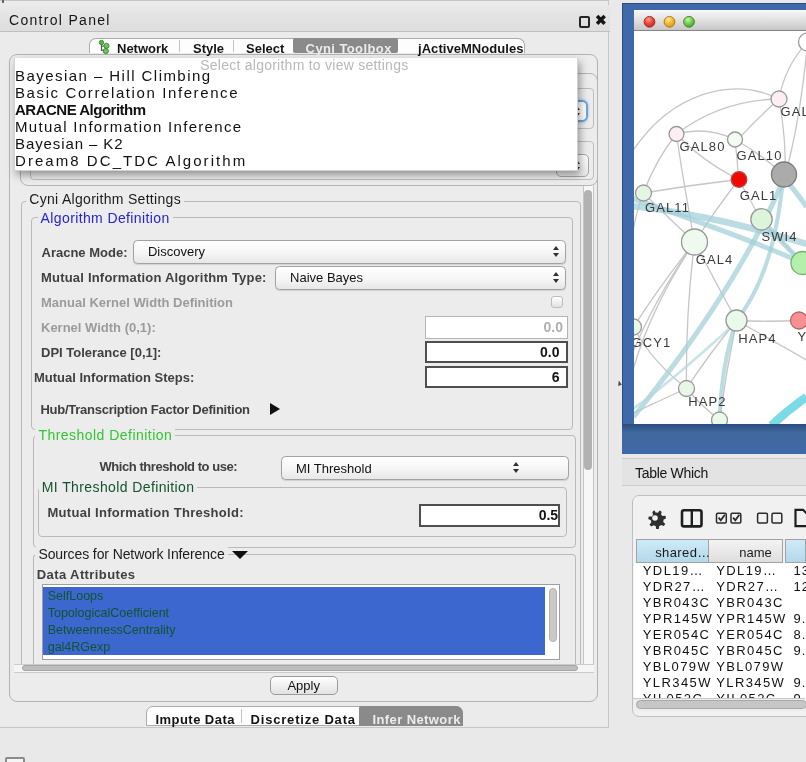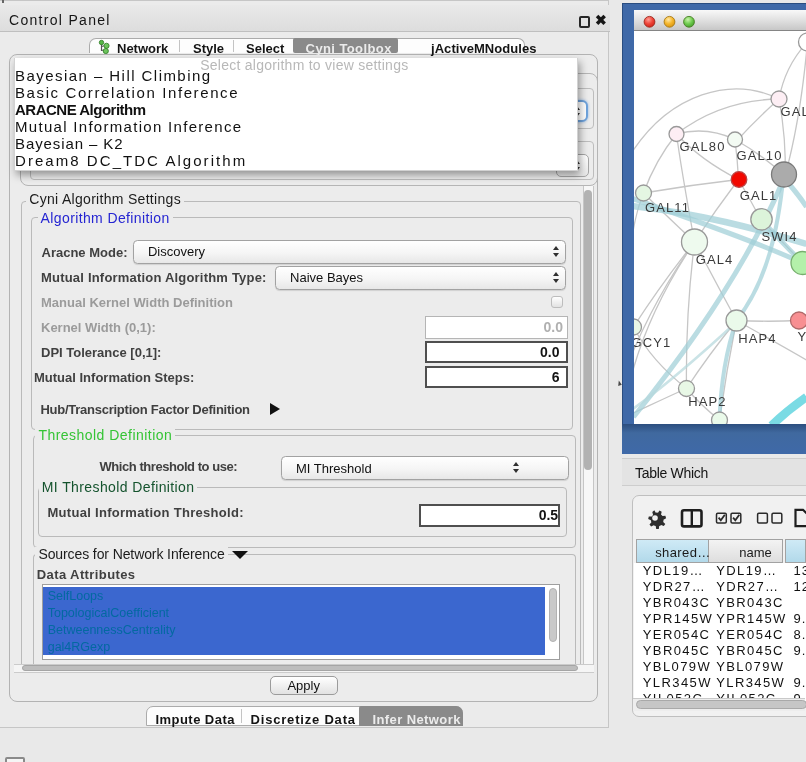--- a/index.html
+++ b/index.html
@@ -36,21 +36,21 @@
 <svg class="abs" style="left:97px;top:38.5px;" width="14" height="15" viewBox="0 0 14 15">
   <path d="M4.5 4 L4.5 12 M4.5 7.5 L8.5 6.5 M4.5 11 L8 11.5" stroke="#555" stroke-width="1.2" fill="none"></path>
   <circle cx="4.5" cy="3.5" r="2.2" fill="#57b847" stroke="#2c7a22" stroke-width="0.8"></circle>
   <circle cx="9.5" cy="6.8" r="2.6" fill="#6cc45c" stroke="#2c7a22" stroke-width="0.8"></circle>
   <circle cx="8.8" cy="12" r="2.6" fill="#6cc45c" stroke="#2c7a22" stroke-width="0.8"></circle>
 </svg>
 <div class="tabtxt" style="left:117px;top:42px;">Network</div>
 <div class="tabtxt" style="left:193px;top:42px;">Style</div>
 <div class="tabtxt" style="left:246px;top:42px;">Select</div>
 <div class="tabtxt" style="left:305.6px;top:42px;color:#ececec;letter-spacing:0.4px;">Cyni Toolbox</div>
-<div class="tabtxt" style="left:431px;top:42px;letter-spacing:0.05px;">jActiveMNodules</div>
+<div class="tabtxt" style="left:418px;top:42px;letter-spacing:0.05px;">jActiveMNodules</div>
 
 <div class="abs" style="left:19.6px;top:73px;width:578.9px;height:112.6px;border:1px solid #b5b5b5;border-radius:8px;box-sizing:border-box;"></div>
 <div class="abs" style="left:30px;top:88px;width:564px;height:41px;border:1px solid #bdbdbd;border-radius:4px;box-sizing:border-box;"></div>
 <div class="abs" style="left:30px;top:141px;width:564px;height:39px;border:1px solid #bdbdbd;border-radius:4px;box-sizing:border-box;"></div>
 <div class="abs" style="left:556px;top:99.5px;width:32px;height:22.5px;background:#fff;border:2.5px solid #6fa3dc;border-radius:6px;box-sizing:border-box;box-shadow:0 0 3px #8ab4e4;"></div>
 <div class="abs" style="left:556px;top:154px;width:32.5px;height:22.5px;background:linear-gradient(#ffffff,#e7e7e7);border:1px solid #a6a6a6;border-radius:5px;box-sizing:border-box;"></div>
 <div class="arrs" style="left:574px;top:105.5px;">
     <span class="up"></span>
     <span class="dn"></span>
   </div>
@@ -117,21 +117,21 @@
 <div class="lbl" style="left:47.4px;top:506px;letter-spacing:0.3px;">Mutual Information Threshold:</div>
 <div class="tfield" style="left:419.1px;top:503.9px;width:141px;height:22.9px;border:2px solid #4f4f4f;box-sizing:border-box;line-height:19px;">0.5</div>
 
 <div class="grp" style="left:32.6px;top:554px;width:541.4px;height:110px;border-bottom:none;border-radius:4px 4px 0 0;"></div>
 <div class="ttl" style="left:35.4px;top:547.2px;letter-spacing:-0.1px;">Sources for Network Inference</div>
 <div class="abs" style="left:231.6px;top:551px;width:0;height:0;border-left:8.9px solid transparent;border-right:8.9px solid transparent;border-top:8.5px solid #111;"></div>
 
 <div class="lbl" style="left:36.8px;top:567.5px;letter-spacing:0.4px;">Data Attributes</div>
 <div class="abs" style="left:42.3px;top:583.5px;width:518.2px;height:76px;background:#fff;border:1px solid #9e9e9e;box-sizing:border-box;"></div>
 <div class="abs" style="left:43.3px;top:587.4px;width:501.9px;height:68px;background:#3b67cf;"></div>
-<div class="abs" style="left:47.7px;top:587.7px;font-size:12.5px;color:#0369a1;line-height:17px;">SelfLoops<br>TopologicalCoefficient<br>BetweennessCentrality<br>gal4RGexp</div>
+<div class="abs" style="left:47.7px;top:587.7px;font-size:12.5px;color:#14532d;line-height:17px;">SelfLoops<br>TopologicalCoefficient<br>BetweennessCentrality<br>gal4RGexp</div>
 <div class="abs" style="left:548.6px;top:587.8px;width:8.9px;height:54.6px;background:#c9c9c9;border:1px solid #b2b2b2;border-radius:4.5px;box-sizing:border-box;"></div>
 </div>
 
 <div class="abs" style="left:582.5px;top:186px;width:11px;height:477.5px;background:#f7f7f7;border-left:1px solid #c6c6c6;border-right:1px solid #c6c6c6;box-sizing:border-box;"></div>
 <div class="abs" style="left:584.3px;top:190px;width:7.8px;height:280px;background:#b2b2b2;border-radius:4px;"></div>
 <div class="abs" style="left:13.5px;top:663.5px;width:580px;height:9.8px;background:#f5f5f5;border-top:1px solid #cbcbcb;border-bottom:1px solid #cbcbcb;box-sizing:border-box;"></div>
 <div class="abs" style="left:21.9px;top:665.4px;width:556.5px;height:6px;background:#bdbdbd;border:1px solid #a5a5a5;border-radius:3.5px;box-sizing:border-box;"></div>
 
 <div class="abs" style="left:269.7px;top:676px;width:68px;height:19px;background:linear-gradient(#ffffff,#ededed 60%,#e2e2e2);border:1px solid #9b9b9b;border-radius:5px;box-sizing:border-box;text-align:center;font-size:13px;color:#111;line-height:17px;">Apply</div>
 

